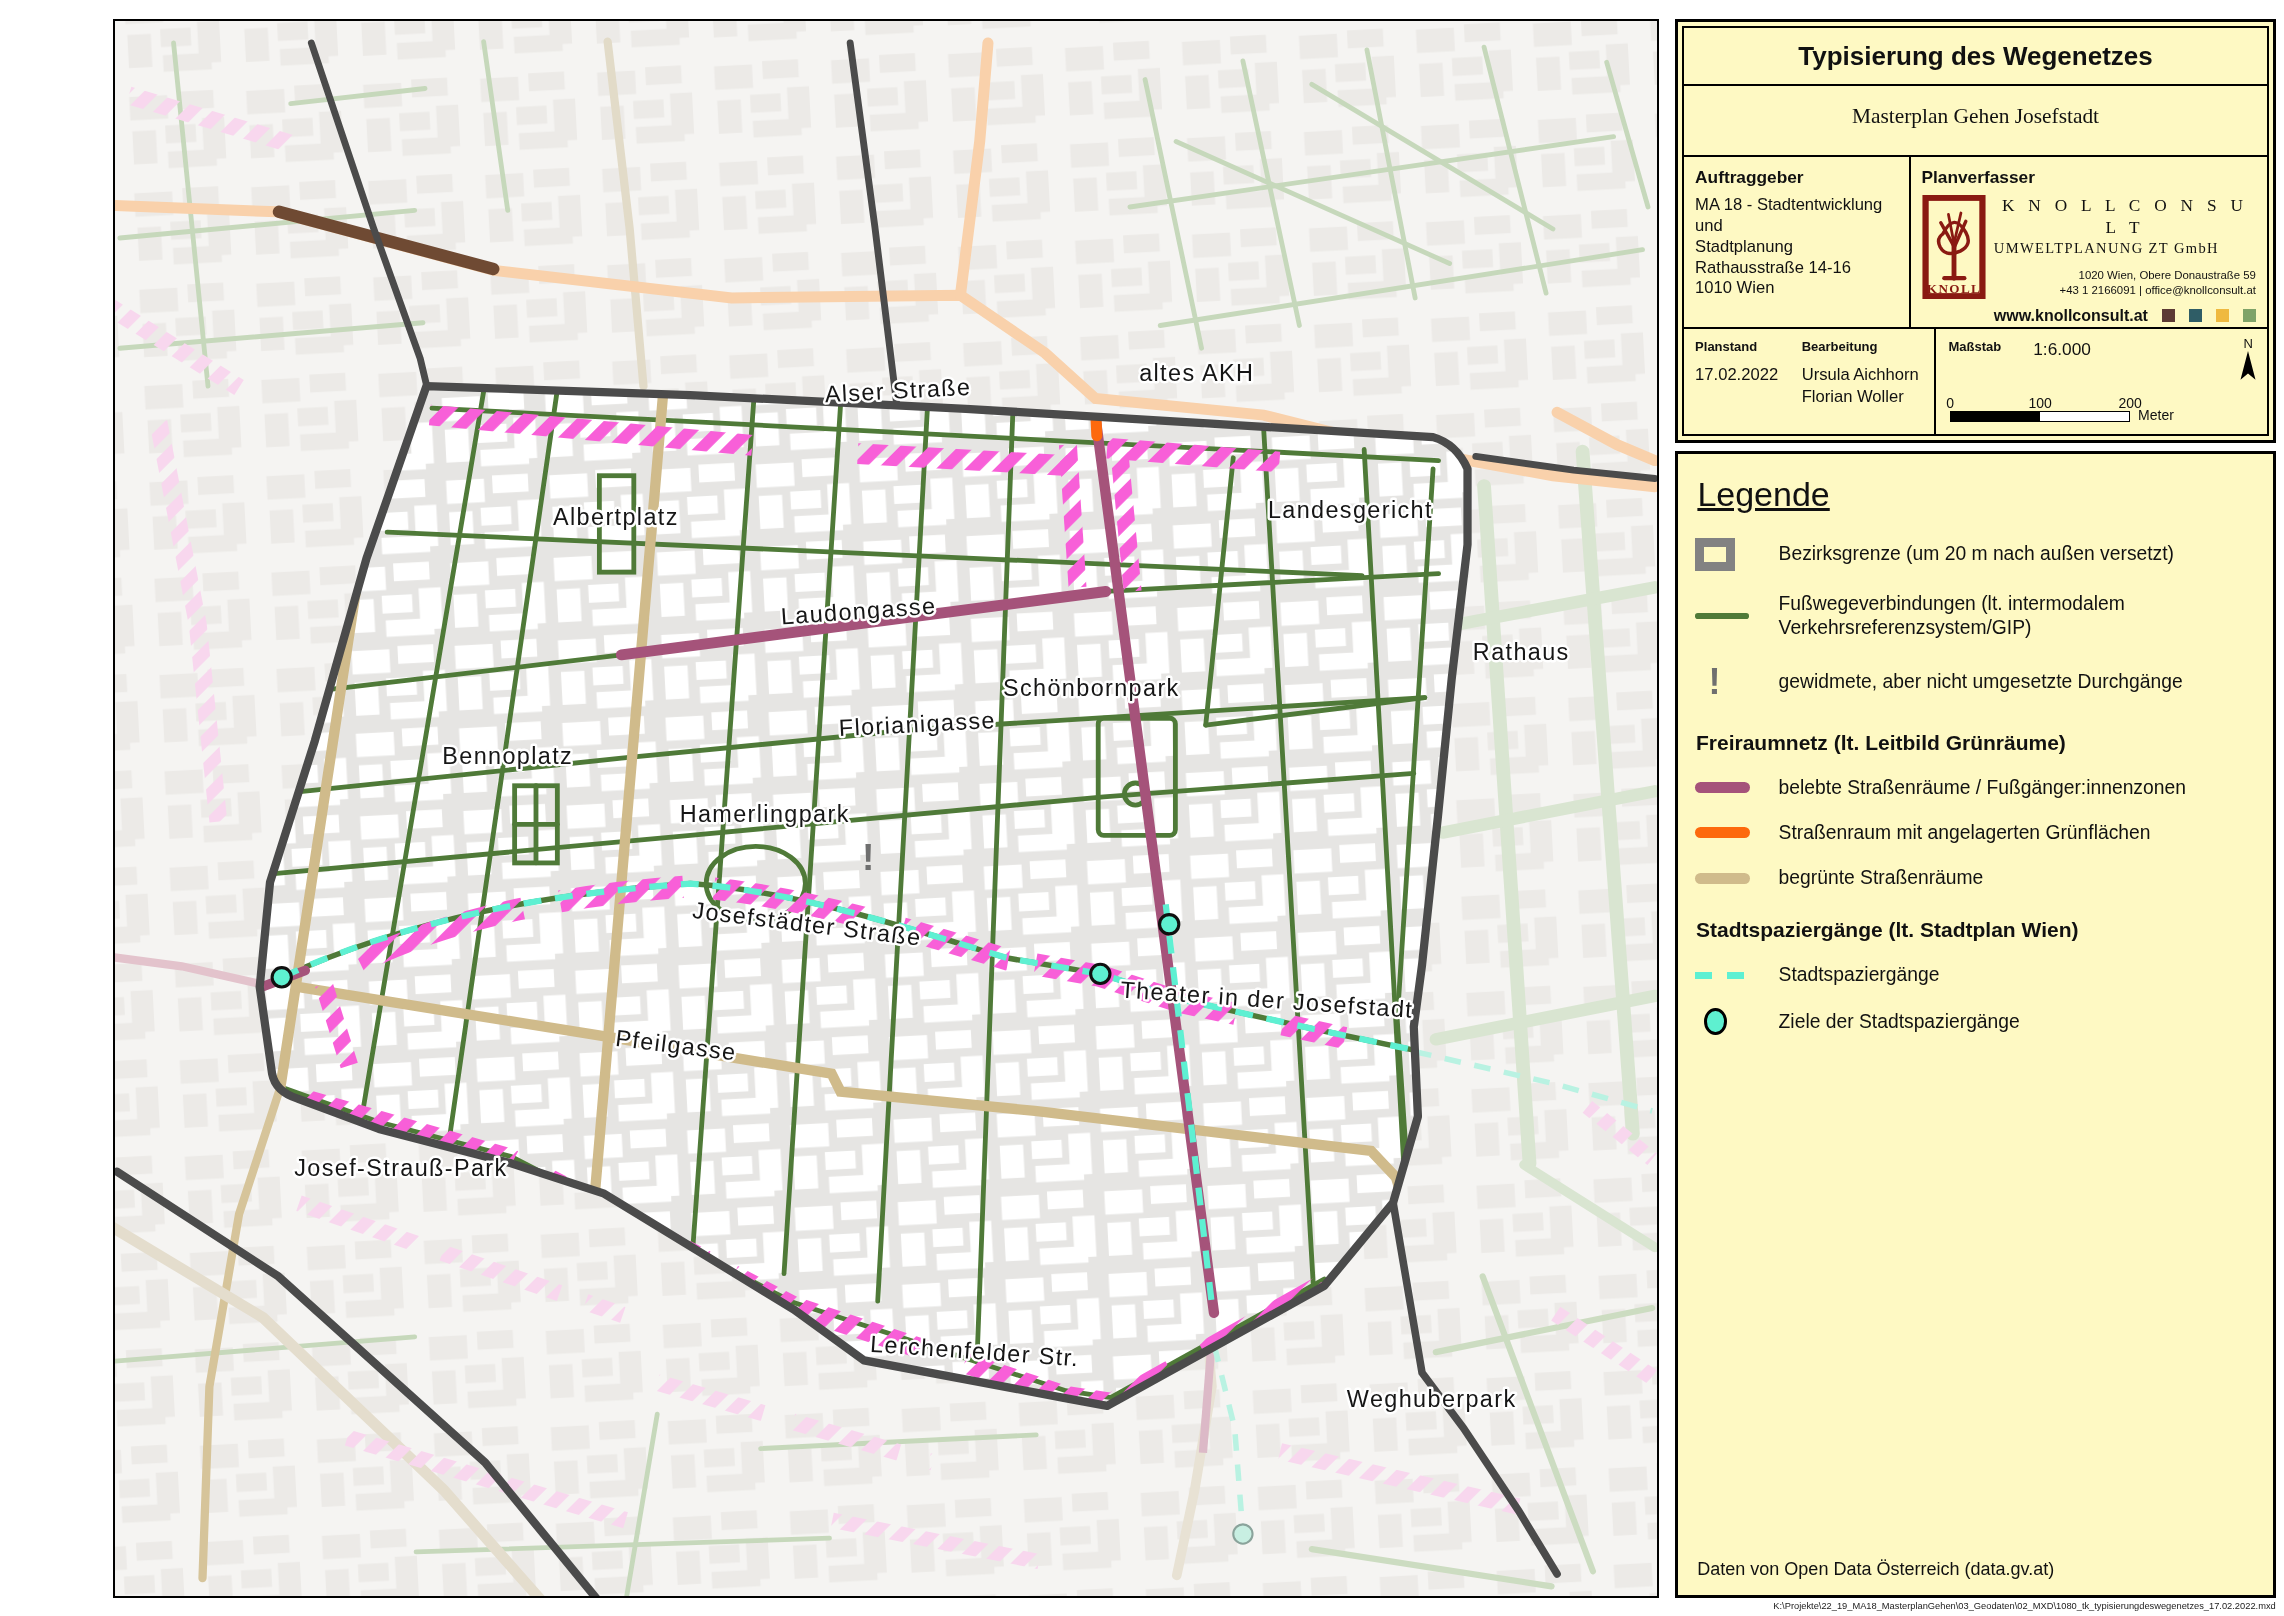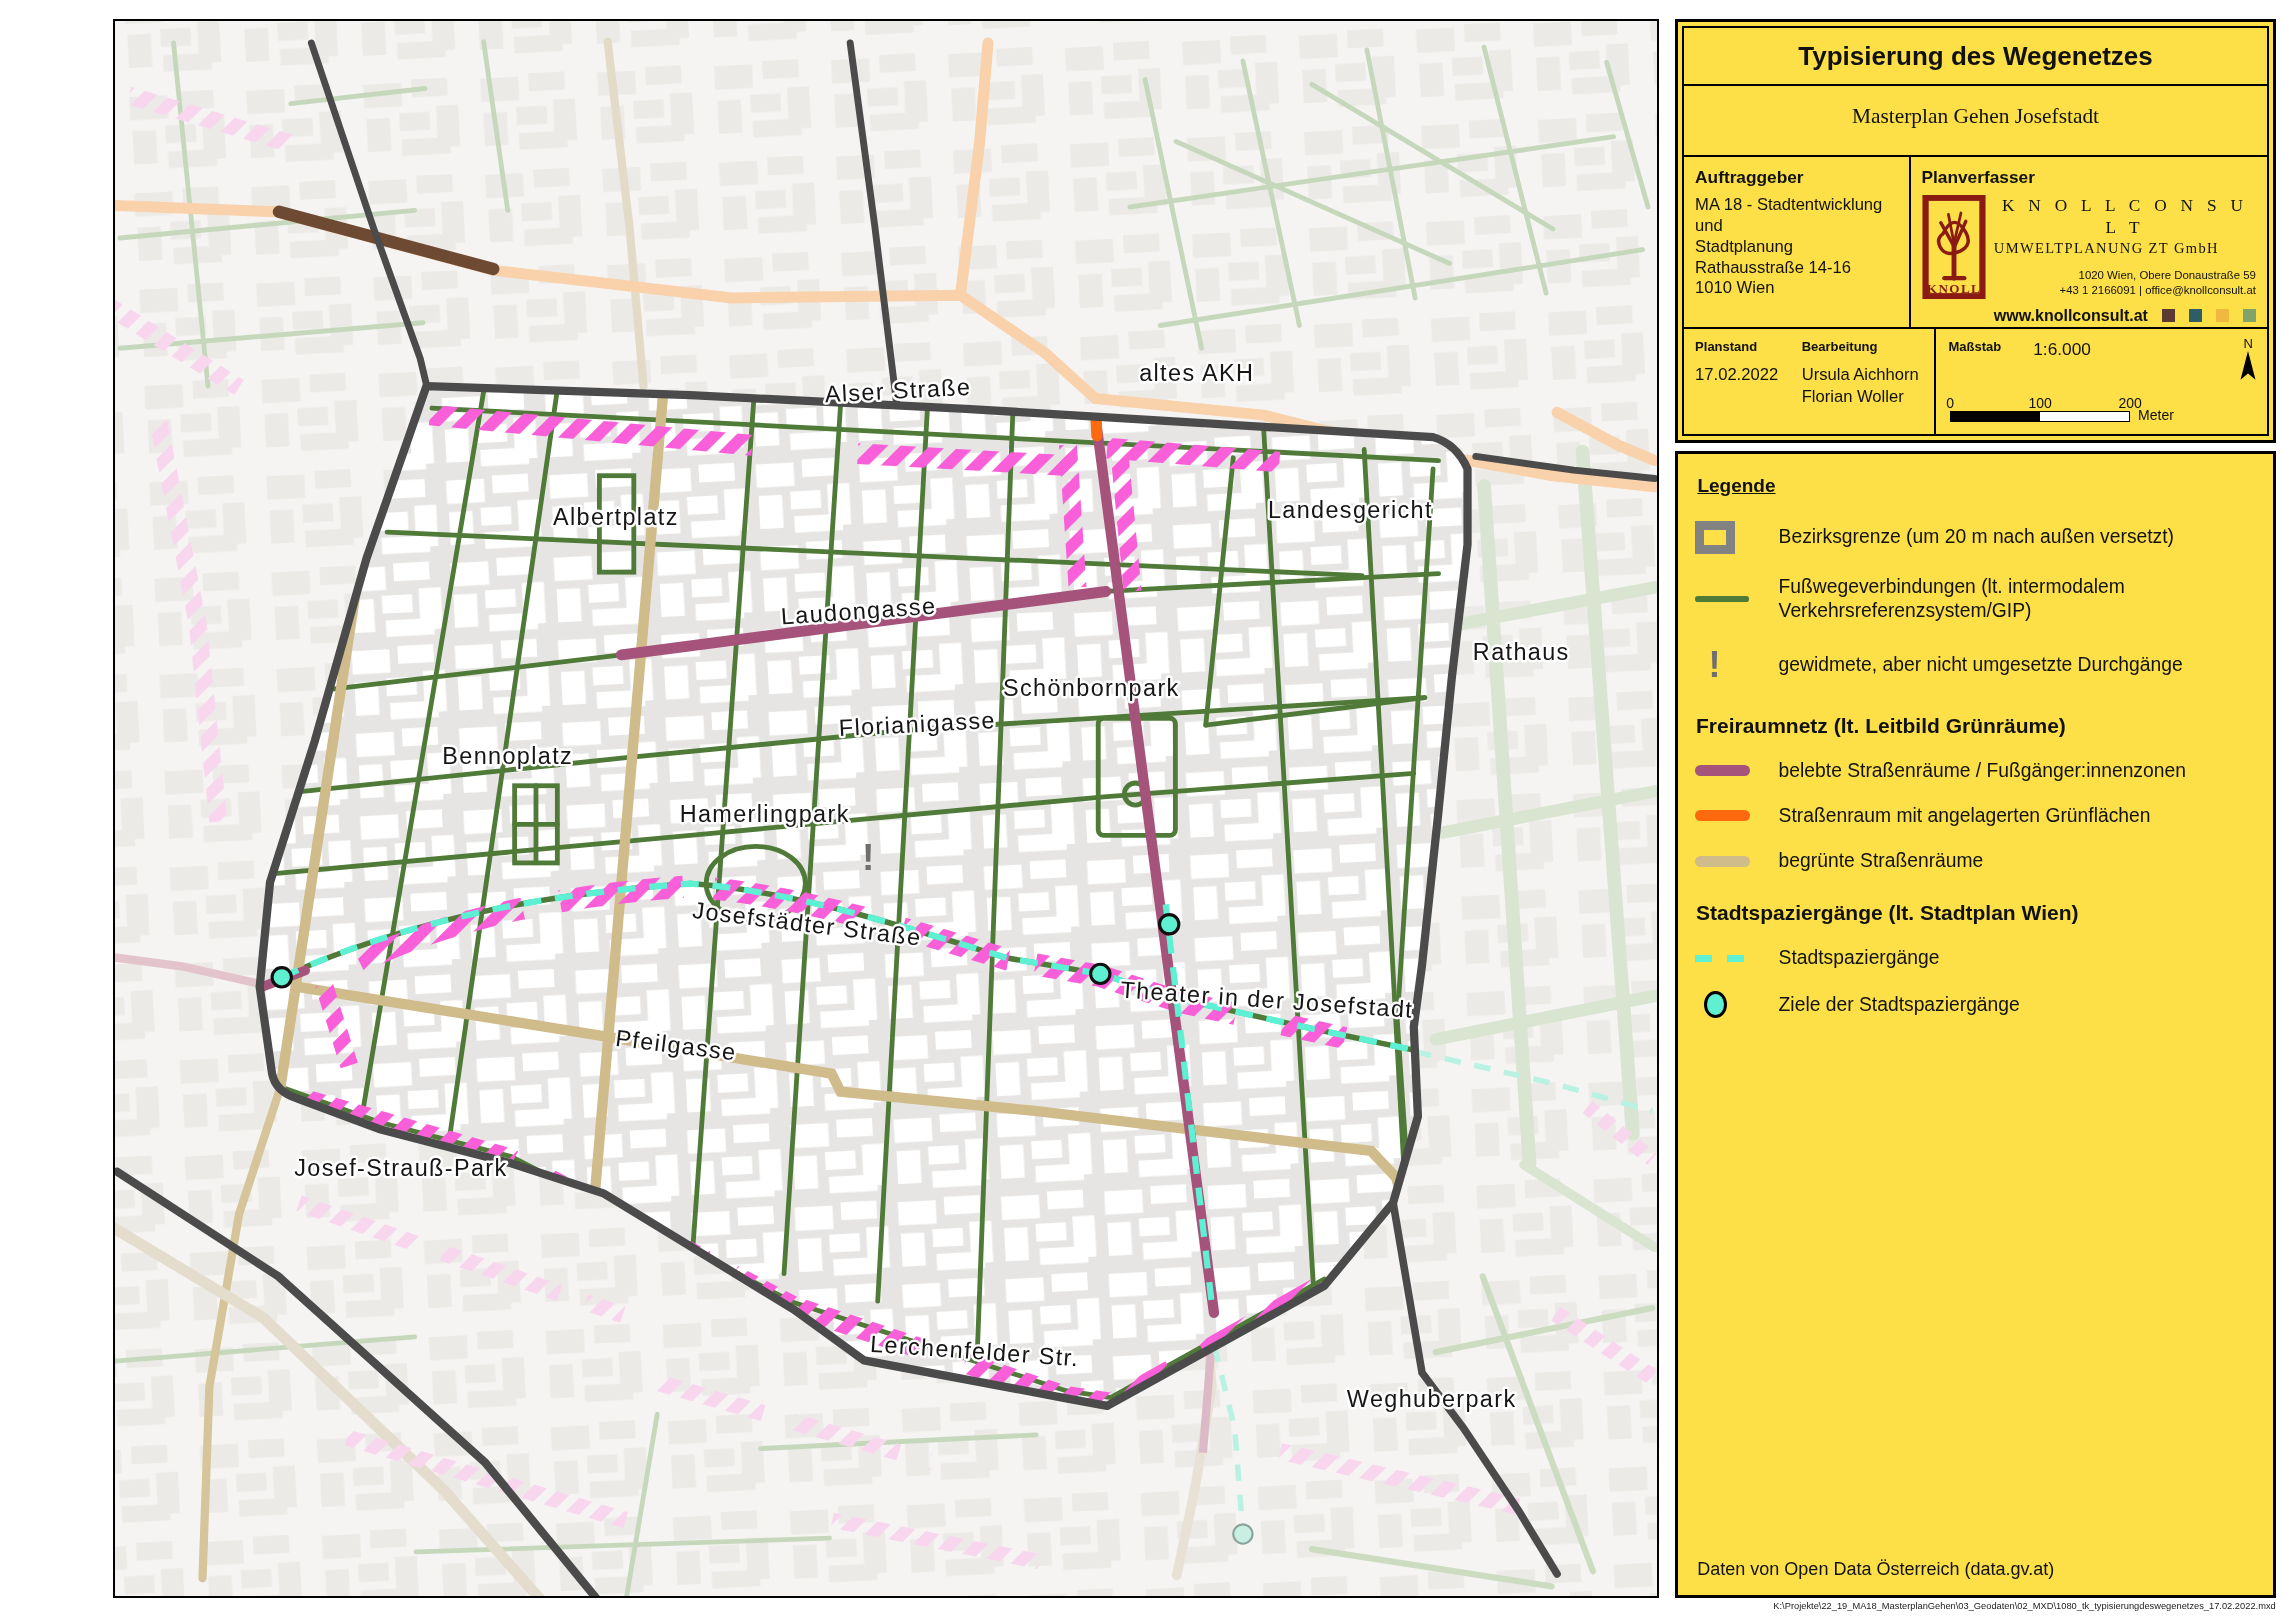--- a/index.html
+++ b/index.html
@@ -7,21 +7,21 @@
         font-family:"Liberation Sans",sans-serif;color:#111;overflow:hidden;}
   
   .map-frame{position:absolute;left:113px;top:19.3px;width:1546px;height:1579px;
              border:2.8px solid #000;box-sizing:border-box;background:#f5f4f2;overflow:hidden;}
   .map-frame svg{display:block;width:100%;height:100%;}
   text.maplabel{font-family:"Liberation Sans",sans-serif;fill:#161616;
                 paint-order:stroke;stroke:#ffffff;stroke-width:7px;stroke-linejoin:round;
                 letter-spacing:2px;}
   
   .panel{position:absolute;left:1675px;top:19.3px;width:601px;height:1579px;box-sizing:border-box;}
-  .block{position:absolute;left:0;width:601px;border:3.5px solid #000;box-sizing:border-box;background:#fde047;}
+  .block{position:absolute;left:0;width:601px;border:3.5px solid #000;box-sizing:border-box;background:#fef9c3;}
   .title-block{top:0;height:424px;padding:4.1px;}
   .tb-inner{border:2.1px solid #000;height:100%;box-sizing:border-box;display:flex;flex-direction:column;}
   .tb-row{box-sizing:border-box;}
   .tb-title{height:64px;border-bottom:2.1px solid #000;display:flex;align-items:center;justify-content:center;
             font-size:26px;font-weight:bold;}
   .tb-sub{height:77px;border-bottom:2.1px solid #000;display:flex;align-items:flex-start;justify-content:center;
           padding-top:18px;font-size:21.4px;font-family:Liberation Serif, serif;}
   .tb-parties{height:172px;border-bottom:2.1px solid #000;display:flex;}
   .tb-col{flex:1;padding:9.7px 11px;box-sizing:border-box;font-size:16.6px;line-height:1.25;}
   .tb-col.left{border-right:2.1px solid #000;max-width:257px;}
@@ -42,21 +42,21 @@
   .masstab-line{display:flex;gap:32px;font-size:17.3px;}
   .north{position:absolute;right:9.7px;top:7px;text-align:center;font-size:13px;}
   .sbar{position:absolute;left:14px;bottom:12.4px;width:207px;}
   .sbar-ticks{position:relative;height:16.6px;font-size:14px;}
   .sbar-ticks span{position:absolute;transform:translateX(-50%);}
   .sbar-bar{position:relative;width:180px;height:10.4px;border:1.4px solid #000;box-sizing:border-box;background:#fff;}
   .sbar-fill{position:absolute;left:0;top:0;bottom:0;width:50%;background:#000;}
   .sbar-meter{position:absolute;left:188px;bottom:-1.4px;font-size:14px;}
   
   .legend-block{top:432px;height:1147px;padding:18px 16.6px;}
-  .lg-title{font-size:19px;font-weight:bold;text-decoration:underline;margin:2.8px 0 23.5px 2.8px;}
+  .lg-title{font-size:34px;font-weight:normal;text-decoration:underline;margin:2.8px 0 23.5px 2.8px;}
   .lg-item{display:flex;align-items:center;gap:18px;margin-bottom:21px;}
   .lg-label{font-size:19.3px;line-height:1.25;max-width:456px;}
   .lg-heading{font-size:21px;font-weight:bold;margin:28px 0 21px 1.4px;}
   .sym{width:66px;flex:0 0 66px;display:flex;align-items:center;justify-content:flex-start;}
   .sym-boundary i{display:block;width:40px;height:33px;border:9px solid #828282;box-sizing:border-box;}
   .sym-green-line i{display:block;width:54px;height:6.2px;background:#4f7a38;border-radius:2.8px;}
   .sym-exclamation{font-size:36px;font-weight:bold;color:#6f6f6f;justify-content:center;width:40px;flex-basis:40px;margin-right:26px;}
   .sym-hatch i{display:block;width:43px;height:37px;
      background:repeating-linear-gradient(135deg,#f85fd8 0 7.6px,#ffffff 7.6px 13px);}
   .sym-maroon-line i{display:block;width:55px;height:11px;background:#a5537a;border-radius:5.5px;}

